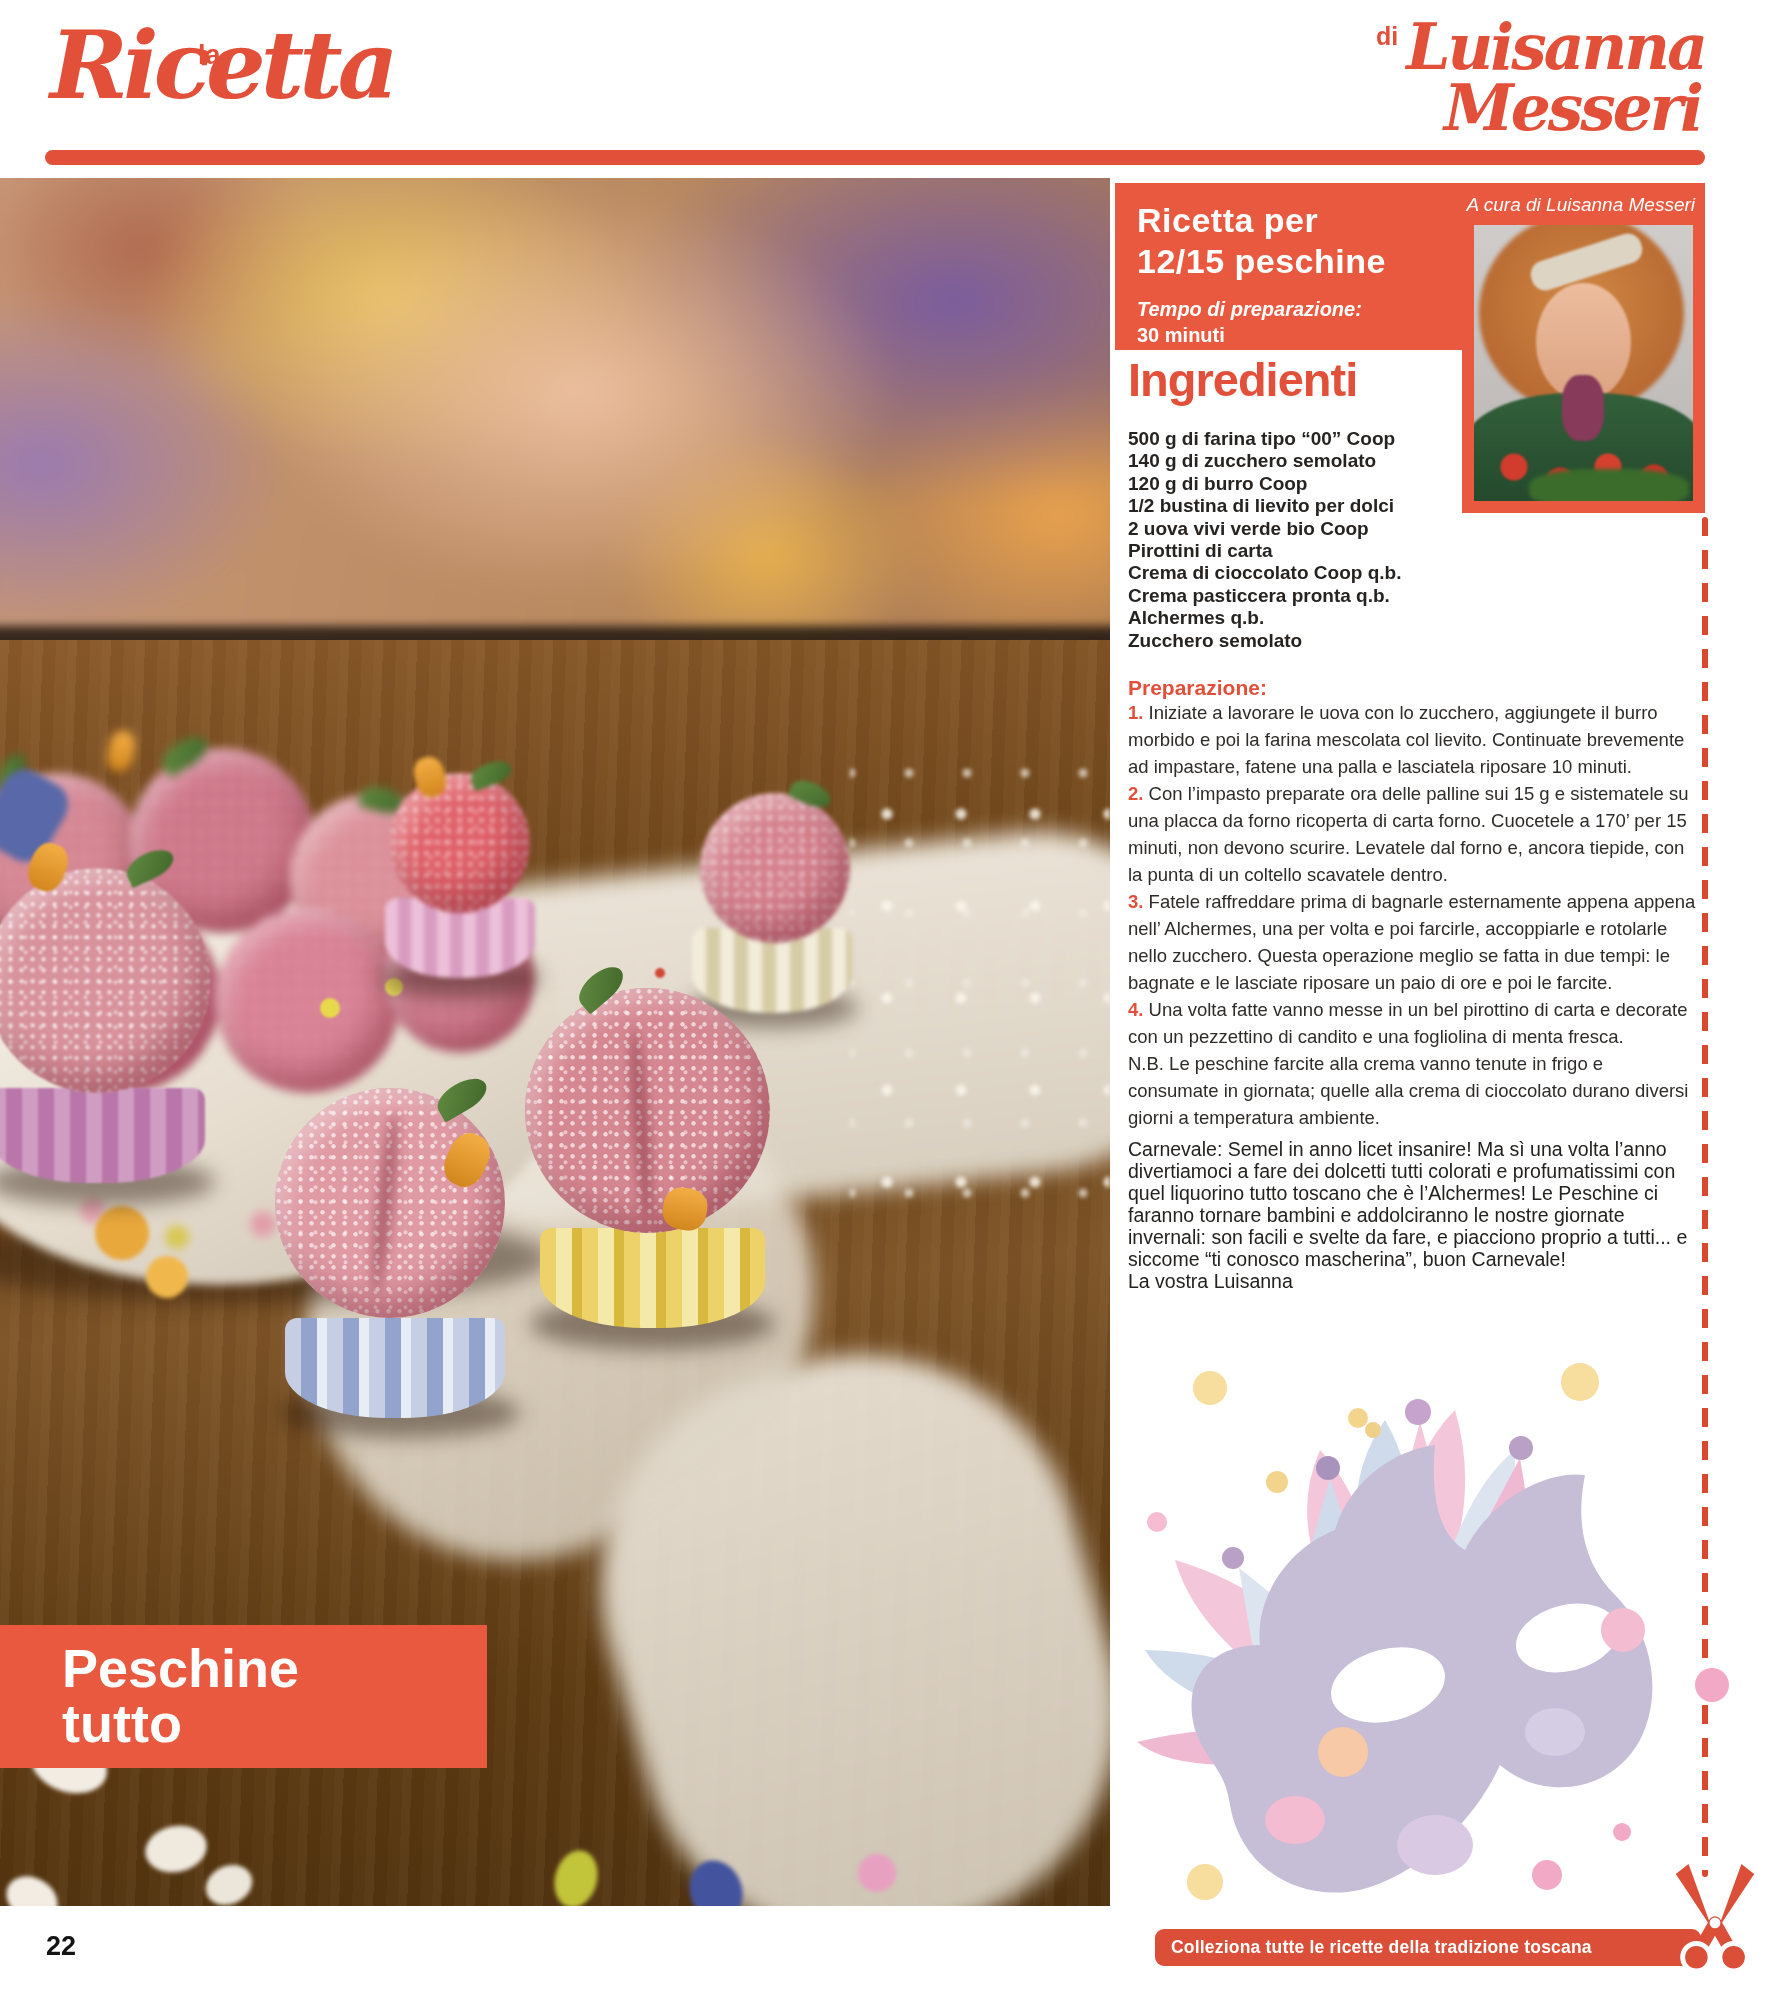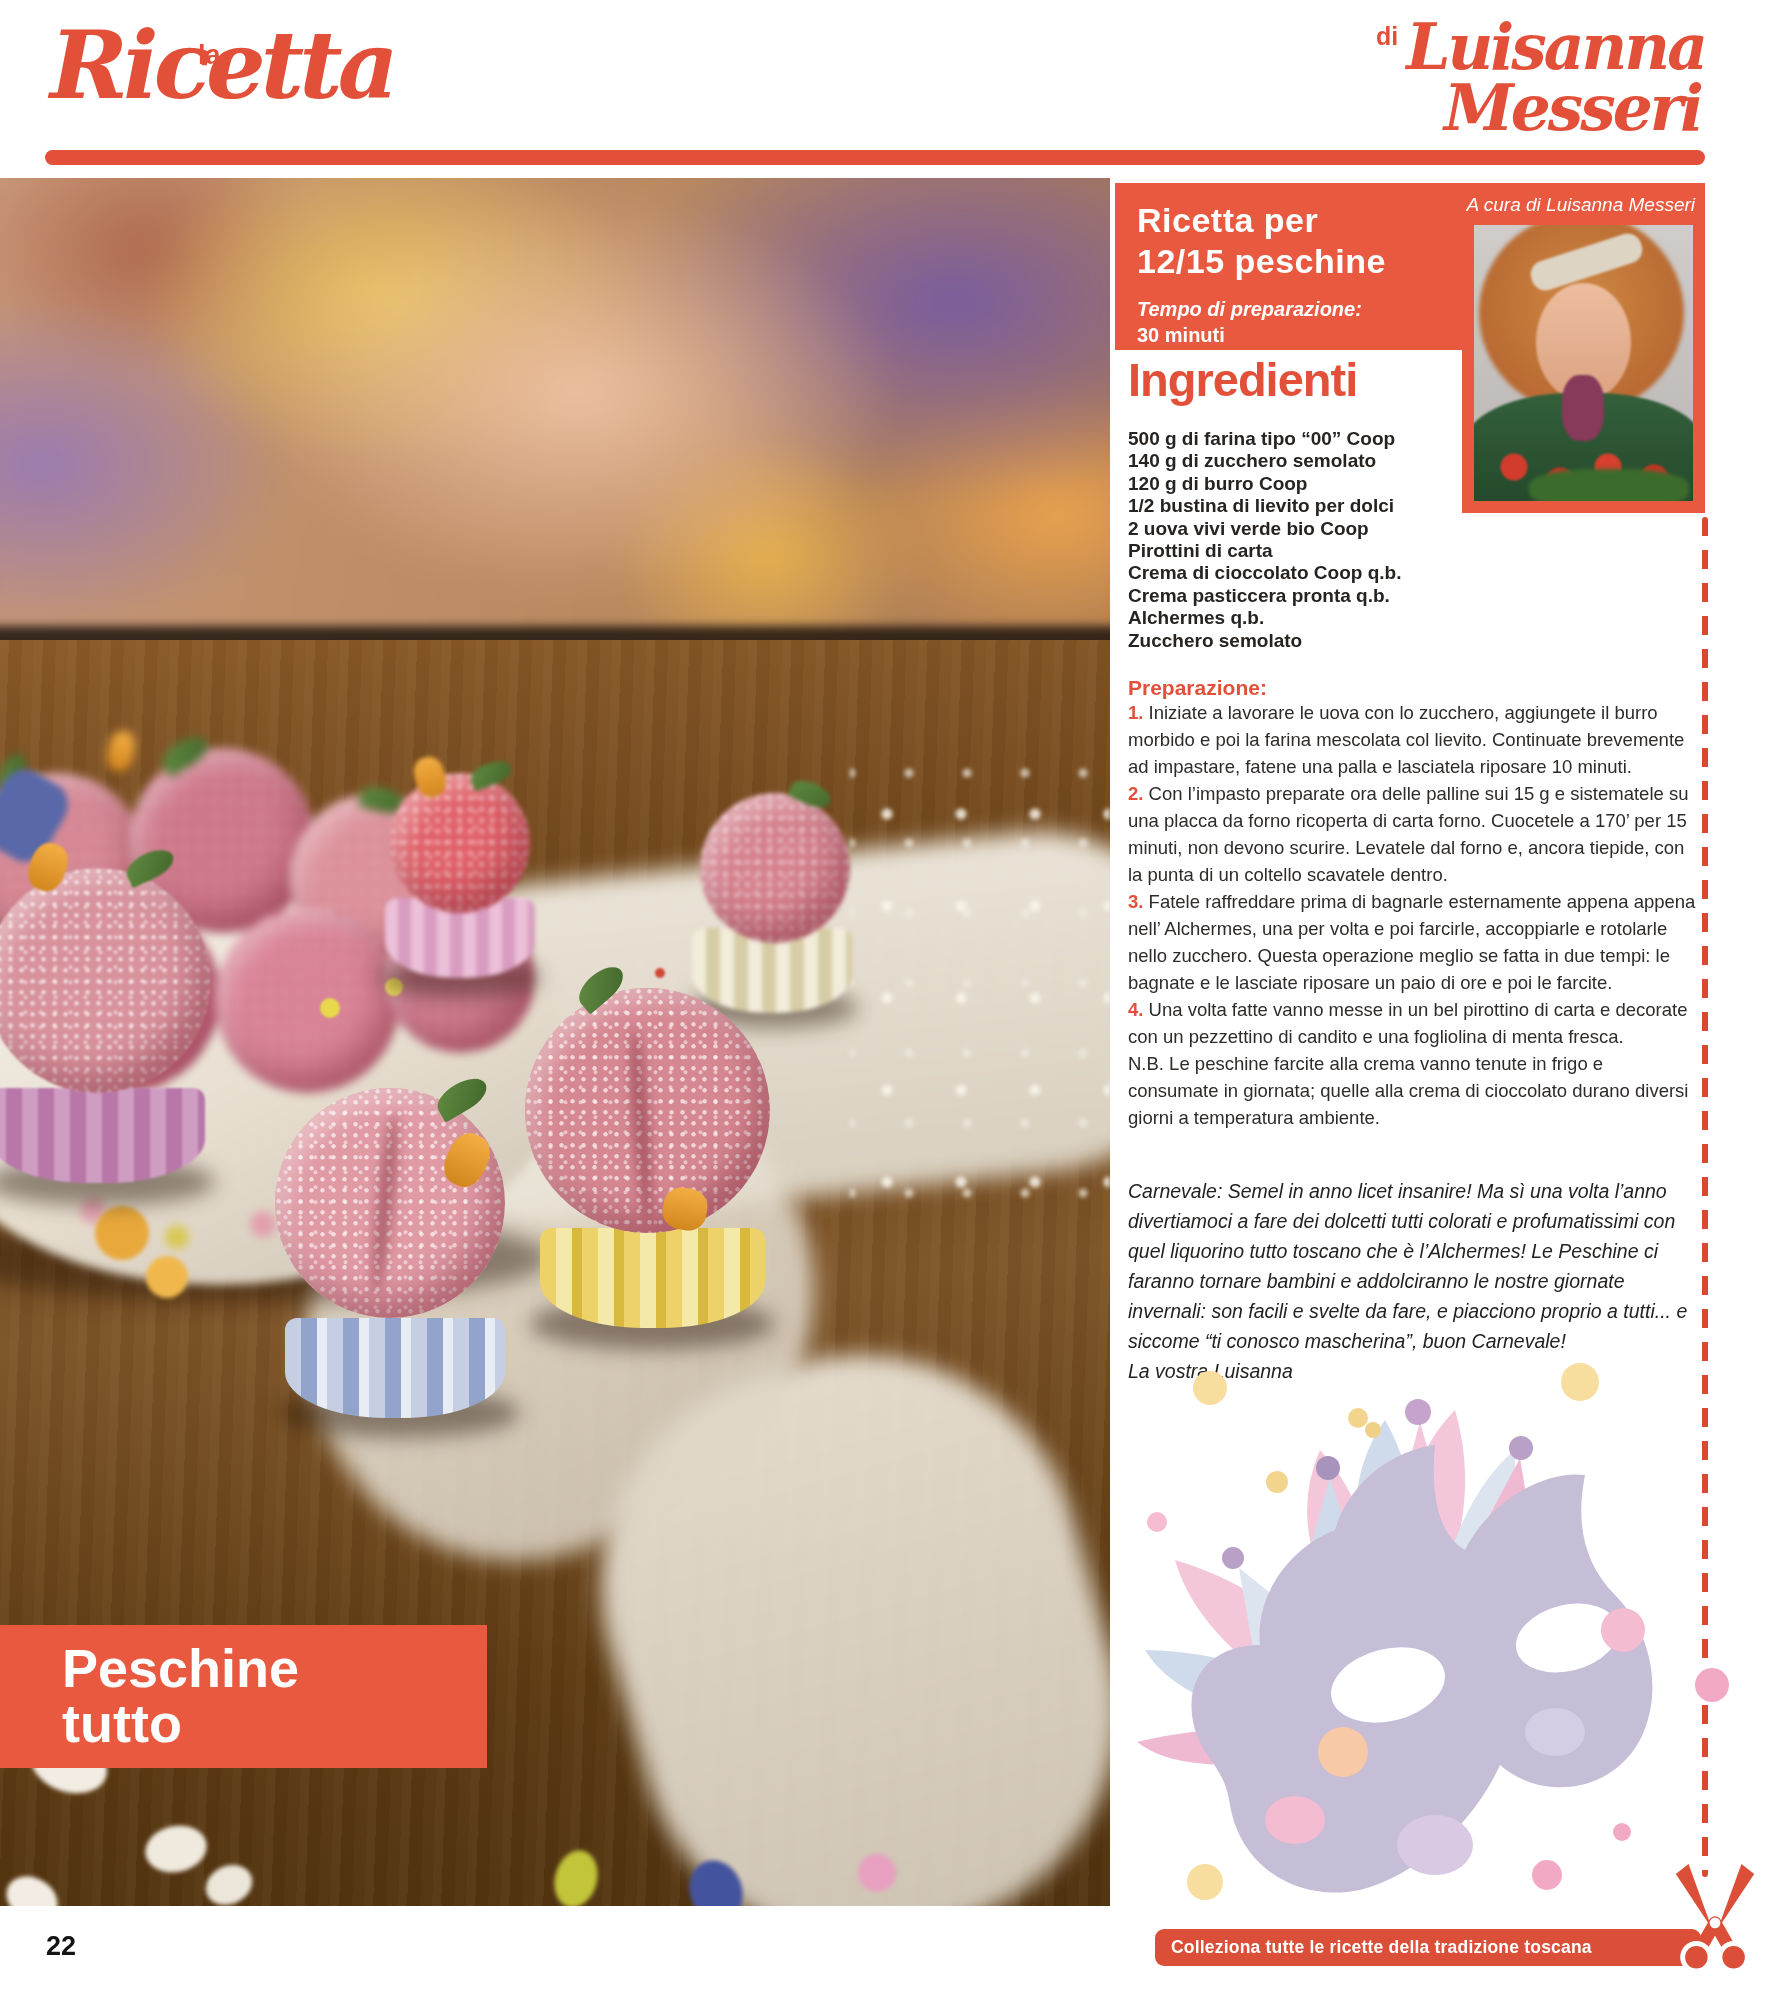--- a/index.html
+++ b/index.html
@@ -79,22 +79,22 @@
     background:linear-gradient(#d0ccca,#b9b5b3);}
   #portrait div{position:absolute;}
 
   #ing-heading{position:absolute;left:1128px;top:352px;font-size:47px;font-weight:bold;color:var(--red);letter-spacing:-1px;z-index:3;}
   #ing-list{position:absolute;left:1128px;top:428px;width:570px;font-size:19px;font-weight:bold;
     color:#262320;line-height:22.4px;z-index:3;}
   #prep-heading{position:absolute;left:1128px;top:676px;font-size:21px;font-weight:bold;color:var(--red);z-index:3;}
   #steps{position:absolute;left:1128px;top:699px;width:568px;font-size:18.5px;line-height:27px;color:var(--ink);z-index:3;}
   #steps p{margin:0;}
   .step-num{color:var(--red);font-weight:bold;}
-  #editorial{position:absolute;left:1128px;top:1176px;width:566px;font-size:19.5px;line-height:30px;
-    font-style:italic;color:#242220;z-index:3;}
+  #editorial{position:absolute;left:1128px;top:1138px;width:566px;font-size:19.5px;line-height:22px;
+    color:#242220;z-index:3;}
   #editorial .sig{display:block;}
 
   #mask-svg{position:absolute;left:1135px;top:1300px;width:600px;height:610px;z-index:3;}
   #cutline{position:absolute;left:1702px;top:517px;width:6px;height:1360px;border-radius:3px;z-index:2;
     background:repeating-linear-gradient(180deg, #D9482F 0 19px, rgba(0,0,0,0) 19px 33px);}
 
   
   #banner{position:absolute;left:1155px;top:1929px;width:546px;height:37px;background:var(--reddark);
     border-radius:9px;color:#fff;font-weight:bold;font-size:17.5px;line-height:37px;
     padding-left:16px;box-sizing:border-box;z-index:4;letter-spacing:.2px;}

